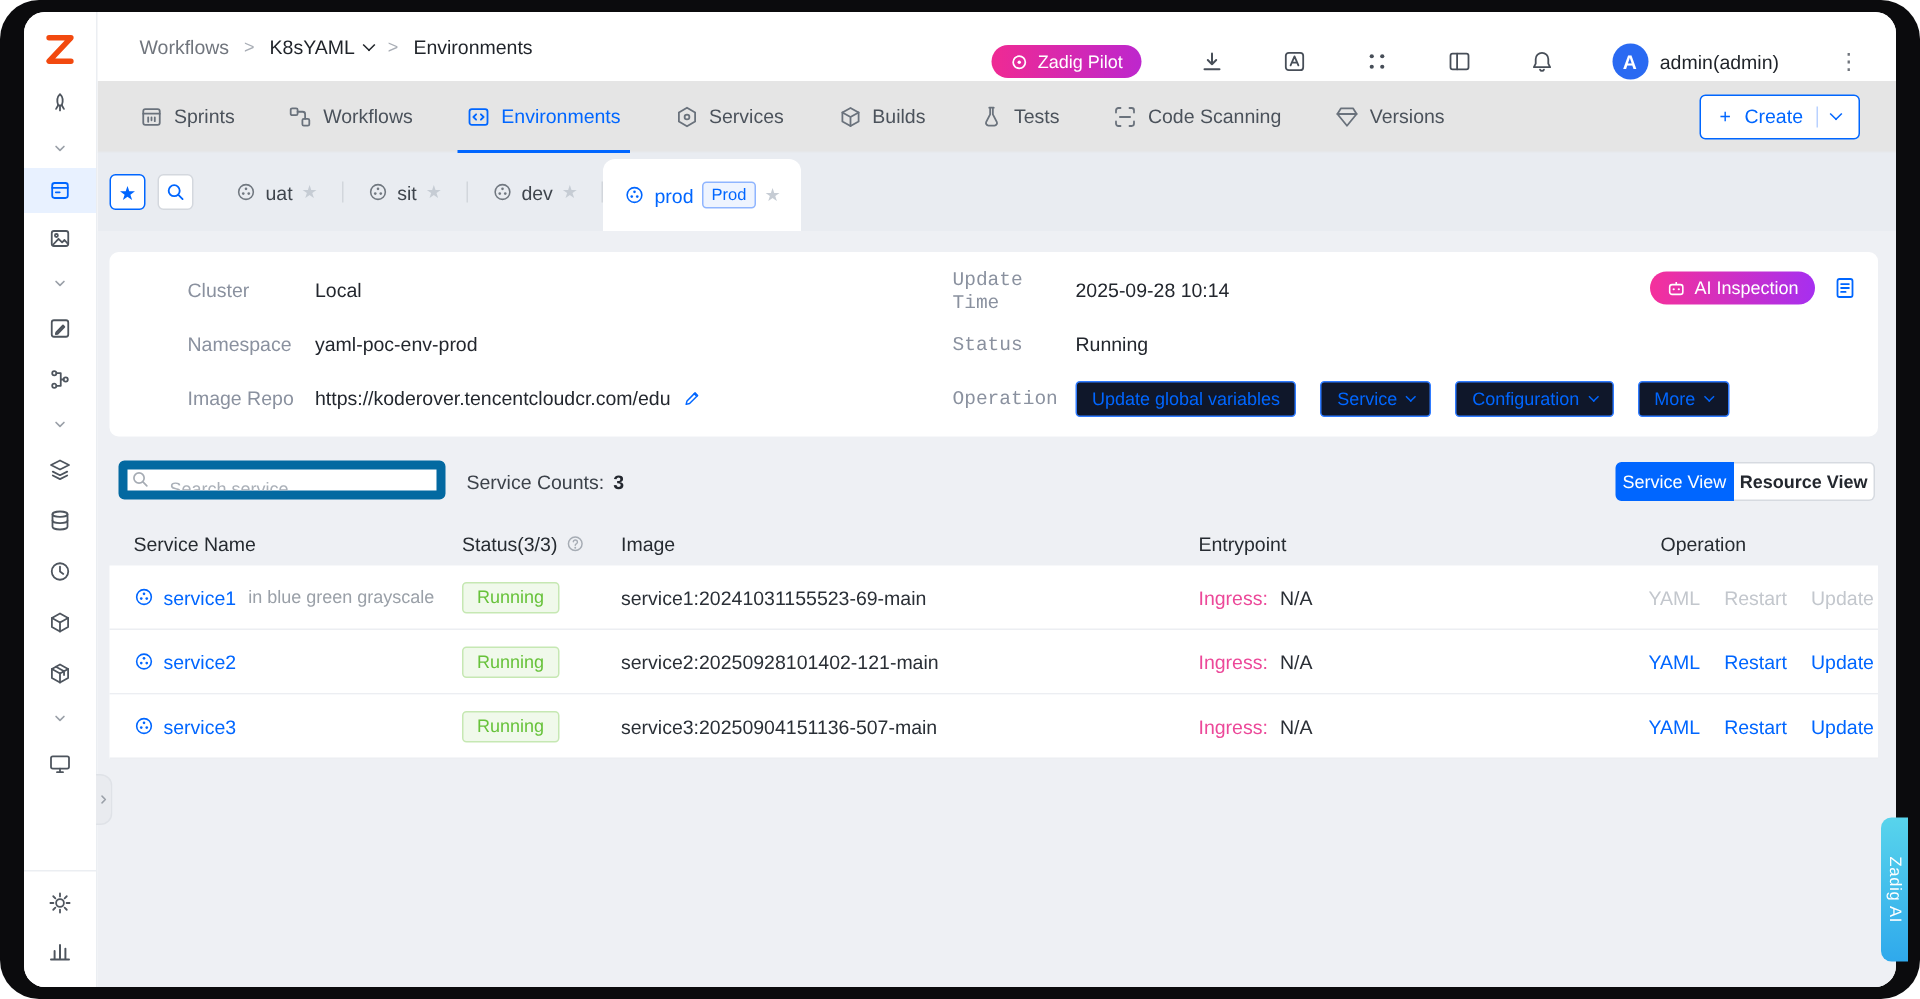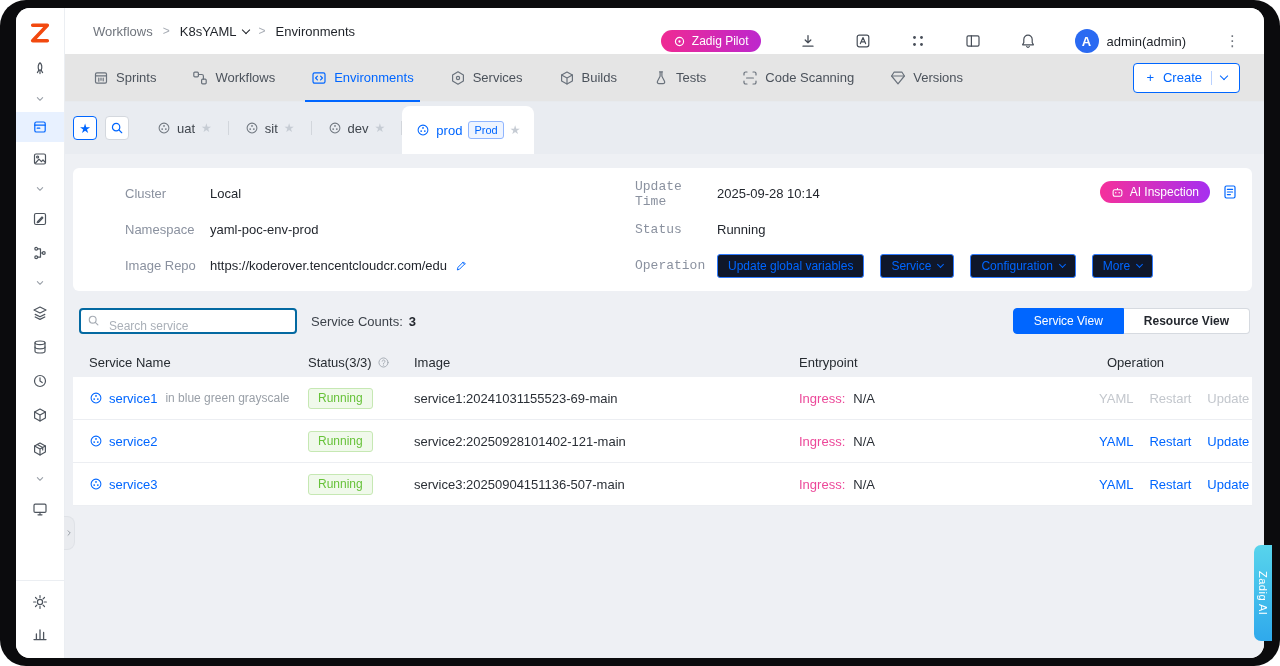--- a/index.html
+++ b/index.html
@@ -76,27 +76,27 @@
   .fvalue { color:#23272e; display:flex; align-items:center; gap:8px; }
   .edit-ic { color:#0066ff; display:flex; cursor:pointer; }
   .op-btn { height:24px; border:1px solid #2f7bff; border-radius:3px; color:#0066ff; background:#0f172a; font-size:12px; display:inline-flex; align-items:center; padding:0 10px; gap:7px; margin-right:8px; cursor:pointer; white-space:nowrap;justify-content:center; }
   .op-btn .caret { width:5px; height:5px; border-width:1.2px; }
   .card-right { position:absolute; top:13px; right:14px; display:flex; align-items:center; gap:12px; }
   .ai-btn { height:22px; border-radius:11px; padding:0 11px; background:linear-gradient(90deg,#f5309b,#a62ff0); color:#fff; font-size:12px; display:flex; align-items:center; gap:6px; cursor:pointer; }
   .doc-icon { color:#0066ff; display:flex; cursor:pointer; }
 
   .svc-toolbar { margin-top:16px; display:flex; align-items:center; height:28px; }
   .search-wrap { position:relative; margin-left:6px; }
-  .search-input { width:218px; height:26px; border:2px solid #0369a1; border-radius:4px; background:#fff; padding:11px 8px 0 28px; font-size:12px; color:#14532d; outline:none; }
+  .search-input { width:218px; height:26px; border:6px solid #0369a1; border-radius:4px; background:#fff; padding:11px 8px 0 28px; font-size:12px; color:#14532d; outline:none; }
   .search-input::placeholder { color:#aab0b8; }
   .search-ic { position:absolute; left:8px; top:6px; color:#a6acb4; pointer-events:none; }
   .counts { margin-left:14px; font-size:13px; color:#3c424a; display:flex; gap:6px; align-items:center; }
   .counts b { color:#23272e; }
   .view-toggle { margin-left:auto; display:flex; margin-right:2px; }
-  .vt { height:26px; display:flex; align-items:center; padding:0 20px; font-size:12px; border:1px solid #d6dae0; background:#fff; color:#23272e; font-weight:700; cursor:pointer; white-space:nowrap; }
+  .vt { height:26px; display:flex; align-items:center; padding:0 4px; font-size:12px; border:1px solid #d6dae0; background:#fff; color:#23272e; font-weight:700; cursor:pointer; white-space:nowrap; }
   .vt.active { background:#0066ff; border-color:#0066ff; color:#fff; border-radius:4px 0 0 4px; font-weight:400; }
   .vt.right { border-radius:0 4px 4px 0; border-left:none; }
 
   .table { margin-top:12px; }
   .thead, .trow { display:grid; grid-template-columns:219px 106px 385px 300px 1fr; align-items:center; padding:0 16px; }
   .thead { height:30px; font-size:13px; color:#262b31; font-weight:500; }
   .th-status { display:flex; align-items:center; gap:5px; }
   .th-status .qic { color:#a6acb4; display:flex; }
   .th-op { padding-left:8px; }
   .trow { height:43px; background:#fff; border-bottom:1px solid #eceef2; font-size:13px; color:#2a2f36; }

